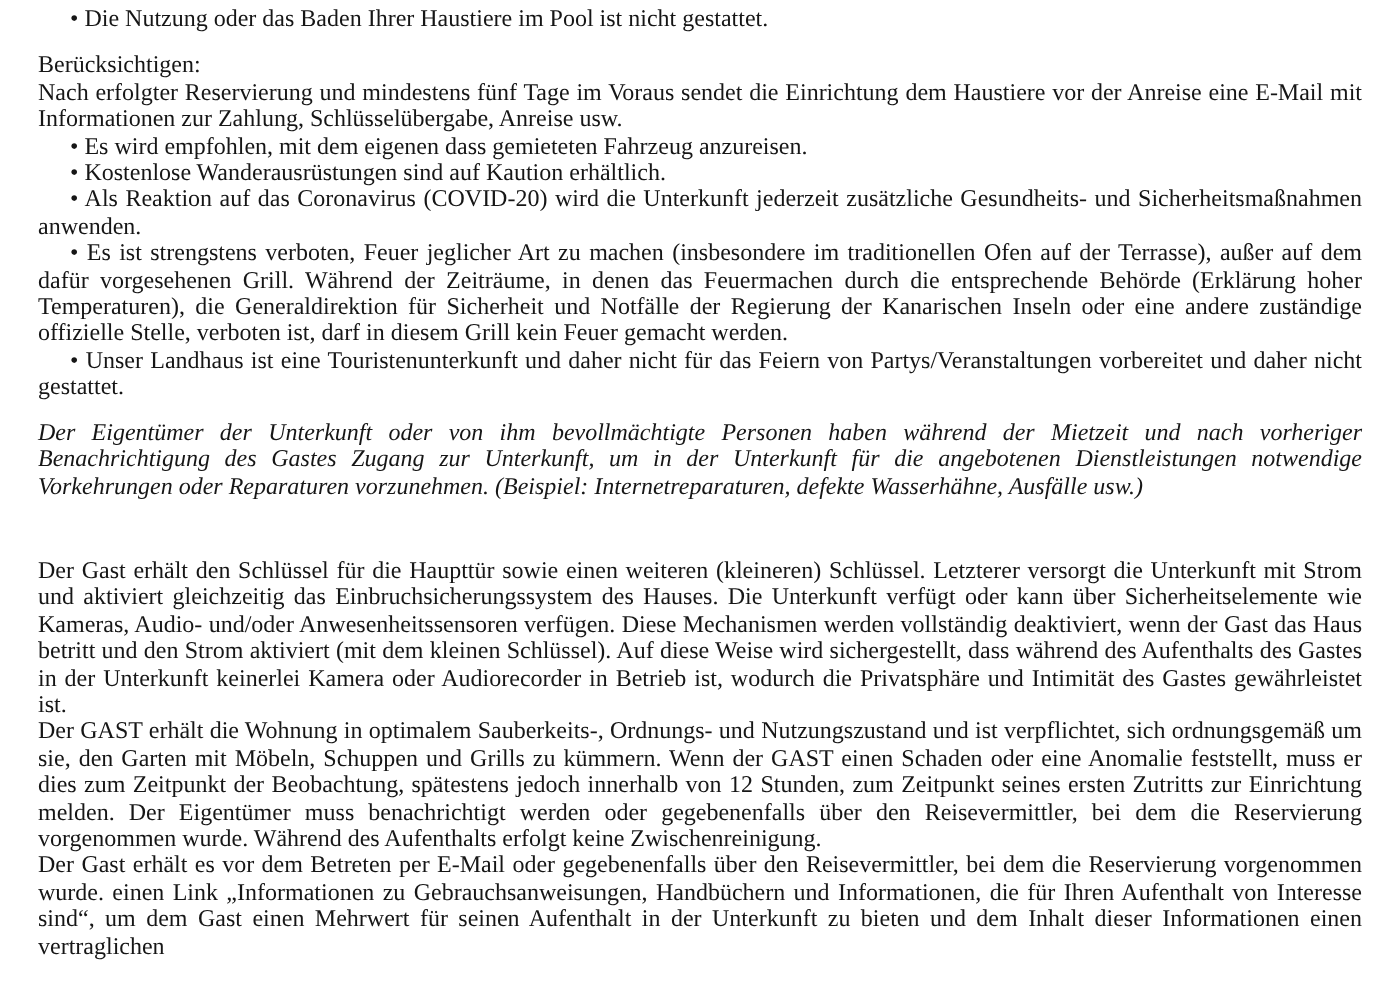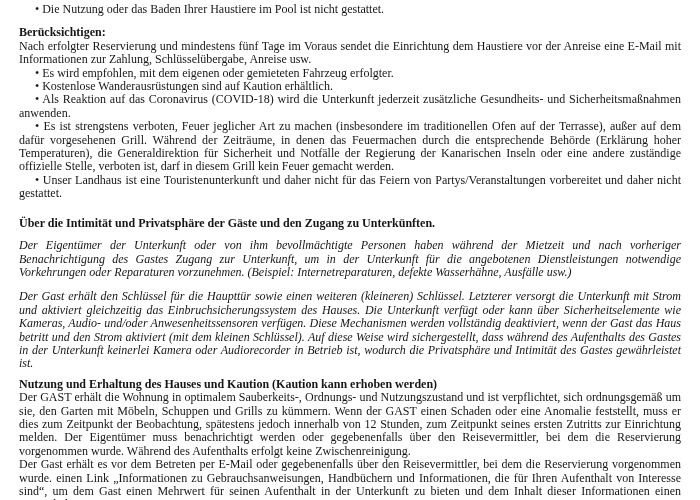--- a/index.html
+++ b/index.html
@@ -13,54 +13,52 @@
     padding: 3px 19px 0 19px;
     font-family: "Liberation Serif", "DejaVu Serif", serif;
     font-size: 12px;
     line-height: 13.4px;
     color: #161616;
     text-align: justify;
     overflow: hidden;
   }
   .para { margin: 0; }
   .bullet { text-indent: 16px; }
-  .heading { font-weight: bold; }
+  .heading { font-weight: normal; }
   .mt-blank   { margin-top: 10px; }  
   .mt-section { margin-top: 16px; }  
   .mt-9  { margin-top: 9px; font-style: italic; }
-  .mt-11 { margin-top: 11px; font-style: italic; }
+  .mt-11 { margin-top: 29px; }
   .mt-7  { margin-top: 7px; }
 </style>
 </head>
 <body>
 
 <div class="page">
 
   <p class="para bullet">• Die Nutzung oder das Baden Ihrer Haustiere im Pool ist nicht gestattet.</p>
 
   <p class="para heading mt-blank">Berücksichtigen:</p>
 
   <p class="para">Nach erfolgter Reservierung und mindestens fünf Tage im Voraus sendet die Einrichtung dem Haustiere vor der Anreise eine E-Mail mit Informationen zur Zahlung, Schlüsselübergabe, Anreise usw.</p>
 
-  <p class="para bullet">• Es wird empfohlen, mit dem eigenen oder gemieteten Fahrzeug erfolgter.</p>
+  <p class="para bullet">• Es wird empfohlen, mit dem eigenen dass gemieteten Fahrzeug anzureisen.</p>
 
   <p class="para bullet">• Kostenlose Wanderausrüstungen sind auf Kaution erhältlich.</p>
 
 
-  <p class="para bullet">• Als Reaktion auf das Coronavirus (COVID-18) wird die Unterkunft jederzeit zusätzliche Gesundheits- und Sicherheitsmaßnahmen anwenden.</p>
+  <p class="para bullet">• Als Reaktion auf das Coronavirus (COVID-20) wird die Unterkunft jederzeit zusätzliche Gesundheits- und Sicherheitsmaßnahmen anwenden.</p>
 
   <p class="para bullet">• Es ist strengstens verboten, Feuer jeglicher Art zu machen (insbesondere im traditionellen Ofen auf der Terrasse), außer auf dem dafür vorgesehenen Grill. Während der Zeiträume, in denen das Feuermachen durch die entsprechende Behörde (Erklärung hoher Temperaturen), die Generaldirektion für Sicherheit und Notfälle der Regierung der Kanarischen Inseln oder eine andere zuständige offizielle Stelle, verboten ist, darf in diesem Grill kein Feuer gemacht werden.</p>
 
   <p class="para bullet">• Unser Landhaus ist eine Touristenunterkunft und daher nicht für das Feiern von Partys/Veranstaltungen vorbereitet und daher nicht gestattet.</p>
 
-  <p class="para heading mt-section">Über die Intimität und Privatsphäre der Gäste und den Zugang zu Unterkünften.</p>
 
   <p class="para mt-9">Der Eigentümer der Unterkunft oder von ihm bevollmächtigte Personen haben während der Mietzeit und nach vorheriger Benachrichtigung des Gastes Zugang zur Unterkunft, um in der Unterkunft für die angebotenen Dienstleistungen notwendige Vorkehrungen oder Reparaturen vorzunehmen. (Beispiel: Internetreparaturen, defekte Wasserhähne, Ausfälle usw.)</p>
 
   <p class="para mt-11">Der Gast erhält den Schlüssel für die Haupttür sowie einen weiteren (kleineren) Schlüssel. Letzterer versorgt die Unterkunft mit Strom und aktiviert gleichzeitig das Einbruchsicherungssystem des Hauses. Die Unterkunft verfügt oder kann über Sicherheitselemente wie Kameras, Audio- und/oder Anwesenheitssensoren verfügen. Diese Mechanismen werden vollständig deaktiviert, wenn der Gast das Haus betritt und den Strom aktiviert (mit dem kleinen Schlüssel). Auf diese Weise wird sichergestellt, dass während des Aufenthalts des Gastes in der Unterkunft keinerlei Kamera oder Audiorecorder in Betrieb ist, wodurch die Privatsphäre und Intimität des Gastes gewährleistet ist.</p>
 
-  <p class="para heading mt-7">Nutzung und Erhaltung des Hauses und Kaution (Kaution kann erhoben werden)</p>
 
   <p class="para">Der GAST erhält die Wohnung in optimalem Sauberkeits-, Ordnungs- und Nutzungszustand und ist verpflichtet, sich ordnungsgemäß um sie, den Garten mit Möbeln, Schuppen und Grills zu kümmern. Wenn der GAST einen Schaden oder eine Anomalie feststellt, muss er dies zum Zeitpunkt der Beobachtung, spätestens jedoch innerhalb von 12 Stunden, zum Zeitpunkt seines ersten Zutritts zur Einrichtung melden. Der Eigentümer muss benachrichtigt werden oder gegebenenfalls über den Reisevermittler, bei dem die Reservierung vorgenommen wurde. Während des Aufenthalts erfolgt keine Zwischenreinigung.</p>
 
   <p class="para">Der Gast erhält es vor dem Betreten per E-Mail oder gegebenenfalls über den Reisevermittler, bei dem die Reservierung vorgenommen wurde. einen Link „Informationen zu Gebrauchsanweisungen, Handbüchern und Informationen, die für Ihren Aufenthalt von Interesse sind“, um dem Gast einen Mehrwert für seinen Aufenthalt in der Unterkunft zu bieten und dem Inhalt dieser Informationen einen vertraglichen</p>
 
 </div>
 
 </body></html>

